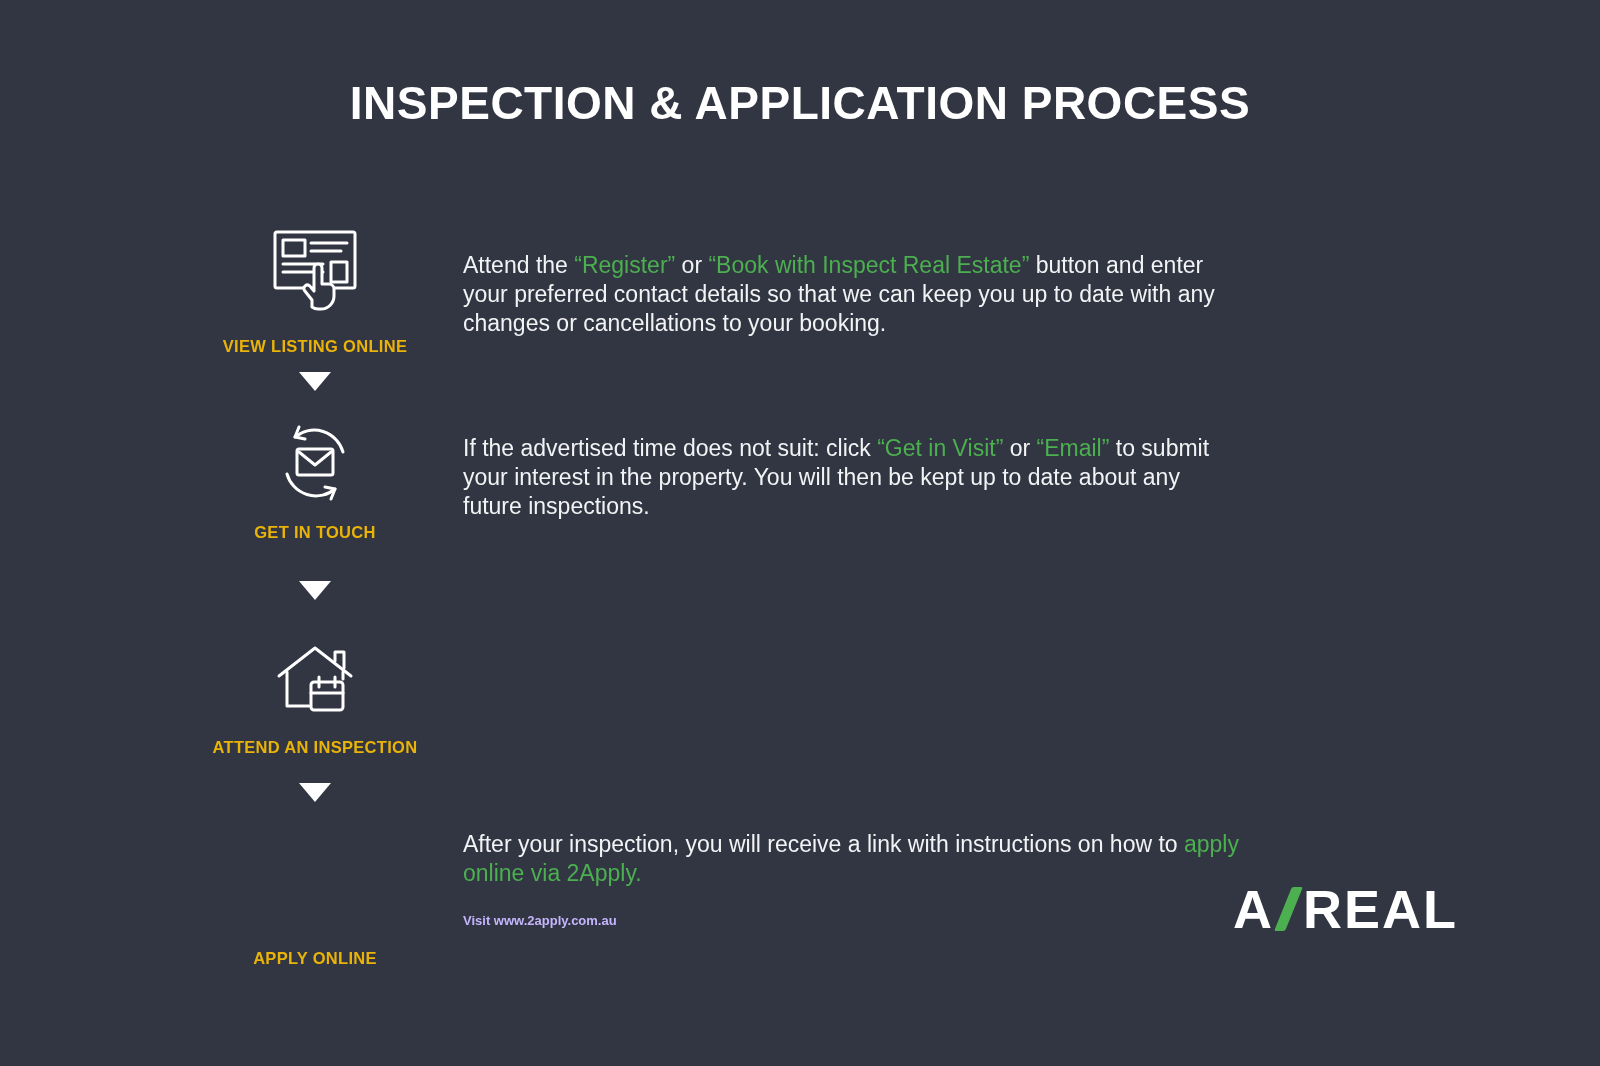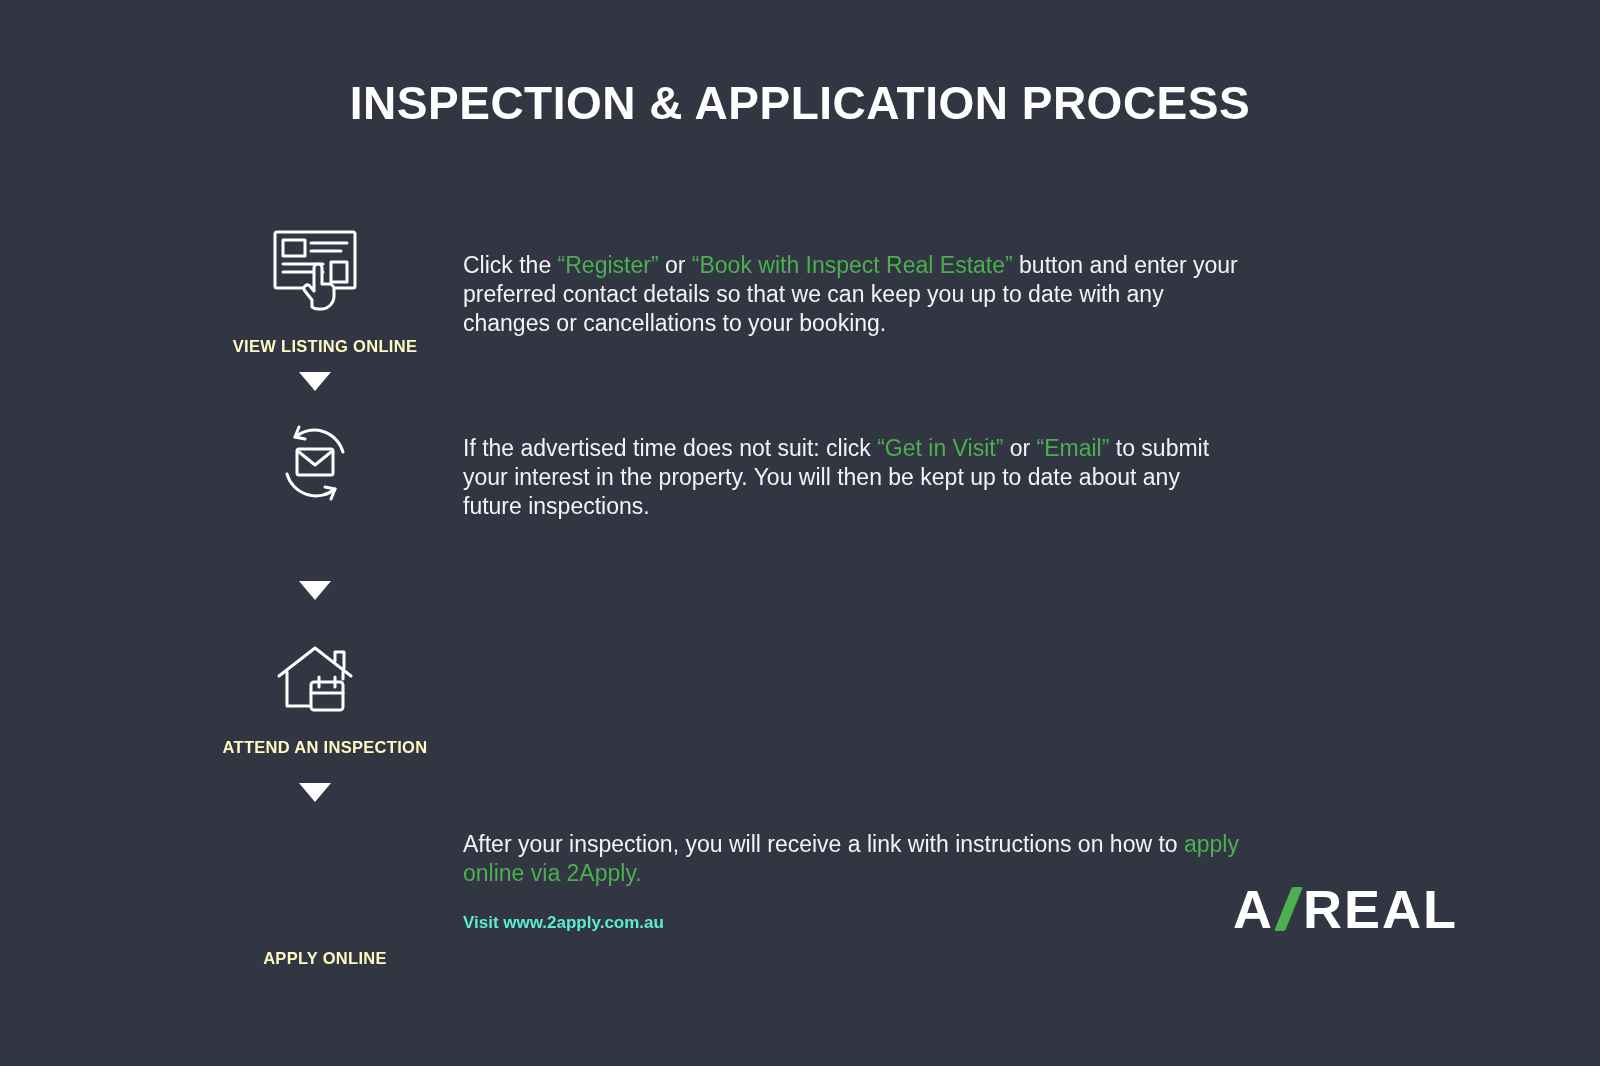--- a/index.html
+++ b/index.html
@@ -17,35 +17,35 @@
   .title{
     position:absolute;top:76px;left:0;width:100%;text-align:center;
     font-size:46px;font-weight:800;letter-spacing:.5px;color:#ffffff;
   }
   .step-icon{position:absolute;}
   .step-icon svg{display:block;}
   .step-icon svg *{stroke:#ffffff;stroke-width:3;fill:none;stroke-linecap:round;stroke-linejoin:round;}
   .step-icon svg .masked{fill:var(--bg);}
   .step-icon svg text{stroke:none;fill:#ffffff;}
   .step-label{
-    position:absolute;left:145px;width:360px;text-align:center;
-    font-size:16.5px;font-weight:700;letter-spacing:.3px;color:#fef9c3;
+    position:absolute;left:135px;width:360px;text-align:center;
+    font-size:16.5px;font-weight:700;letter-spacing:.3px;color:#eab308;
   }
   .step-text{
     position:absolute;left:463px;width:780px;
     font-size:23px;line-height:29px;font-weight:400;color:var(--text);
   }
   .green{color:var(--accent);}
   .arrow{
     position:absolute;left:299px;width:0;height:0;
     border-left:16px solid transparent;border-right:16px solid transparent;
     border-top:19px solid #ffffff;
   }
   .note{
-    position:absolute;left:463px;font-size:17px;font-weight:700;color:#5eead4;
+    position:absolute;left:463px;font-size:13px;font-weight:700;color:#c4b5fd;
   }
   .logo{
     position:absolute;left:1233px;top:882px;display:flex;align-items:center;
     font-size:54px;font-weight:700;letter-spacing:2px;color:#ffffff;line-height:1;
   }
   .logo-slash{
     display:inline-block;width:11px;height:44px;background:var(--accent);
     transform:skewX(-22deg);margin:0 9px;border-radius:2px;
   }
 </style>
@@ -62,34 +62,35 @@
       <rect x="12" y="14" width="22" height="16"></rect>
       <line x1="40" y1="17" x2="76" y2="17"></line>
       <line x1="40" y1="25" x2="70" y2="25"></line>
       <line x1="12" y1="38" x2="52" y2="38"></line>
       <line x1="12" y1="46" x2="52" y2="46"></line>
       <rect x="60" y="36" width="16" height="20"></rect>
       <path class="masked" d="M41 74 l-7.5 -9.5 a3.5 3.5 0 0 1 5.4 -4.4 l4.1 5 V42 a4 4 0 0 1 8 0 v16 h7 a5 5 0 0 1 5 5 v7 a13 13 0 0 1 -13 13 h-3 a11 11 0 0 1 -6 -2 z"></path>
     </svg>
   </div>
   <div class="step-label" style="top:337px;">VIEW LISTING ONLINE</div>
-  <div class="step-text" style="top:251px;"><span>Click the </span><span class="green">“Register”</span><span> or </span><span class="green">“Book with Inspect Real Estate”</span><span> button and enter your preferred contact details so that we can keep you up to date with any changes or cancellations to your booking.</span></div>
+  <div class="step-text" style="top:251px;"><span>Attend the </span><span class="green">“Register”</span><span> or </span><span class="green">“Book with Inspect Real Estate”</span><span> button and enter your preferred contact details so that we can keep you up to date with any changes or cancellations to your booking.</span></div>
 
   <div class="arrow" style="top:372px;"></div>
 
   <div class="step-icon" style="left:270px;top:418px;">
     <svg width="90" height="90" viewBox="0 0 90 90">
       <path d="M73 34 A30 30 0 0 0 25 19"></path>
       <path d="M29 9 L25 19 L35 21"></path>
       <path d="M17 56 A30 30 0 0 0 65 71"></path>
       <path d="M61 81 L65 71 L55 69"></path>
       <rect x="27" y="31" width="36" height="26" rx="2"></rect>
       <path d="M29 34 L45 47 L61 34"></path>
     </svg>
   </div>
+  <div class="step-label" style="top:523px;">GET IN TOUCH</div>
   <div class="step-text" style="top:434px;"><span>If the advertised time does not suit: click </span><span class="green">“Get in Visit”</span><span> or </span><span class="green">“Email”</span><span> to submit your interest in the property. You will then be kept up to date about any future inspections.</span></div>
 
   <div class="arrow" style="top:581px;"></div>
 
   <div class="step-icon" style="left:269px;top:636px;">
     <svg width="92" height="88" viewBox="0 0 92 88">
       <path d="M10 40 L46 12 L82 40"></path>
       <path d="M66 25 v-9 h9 v16"></path>
       <path d="M18 36 V70 H40"></path>
       <path d="M74 36 V43"></path>

